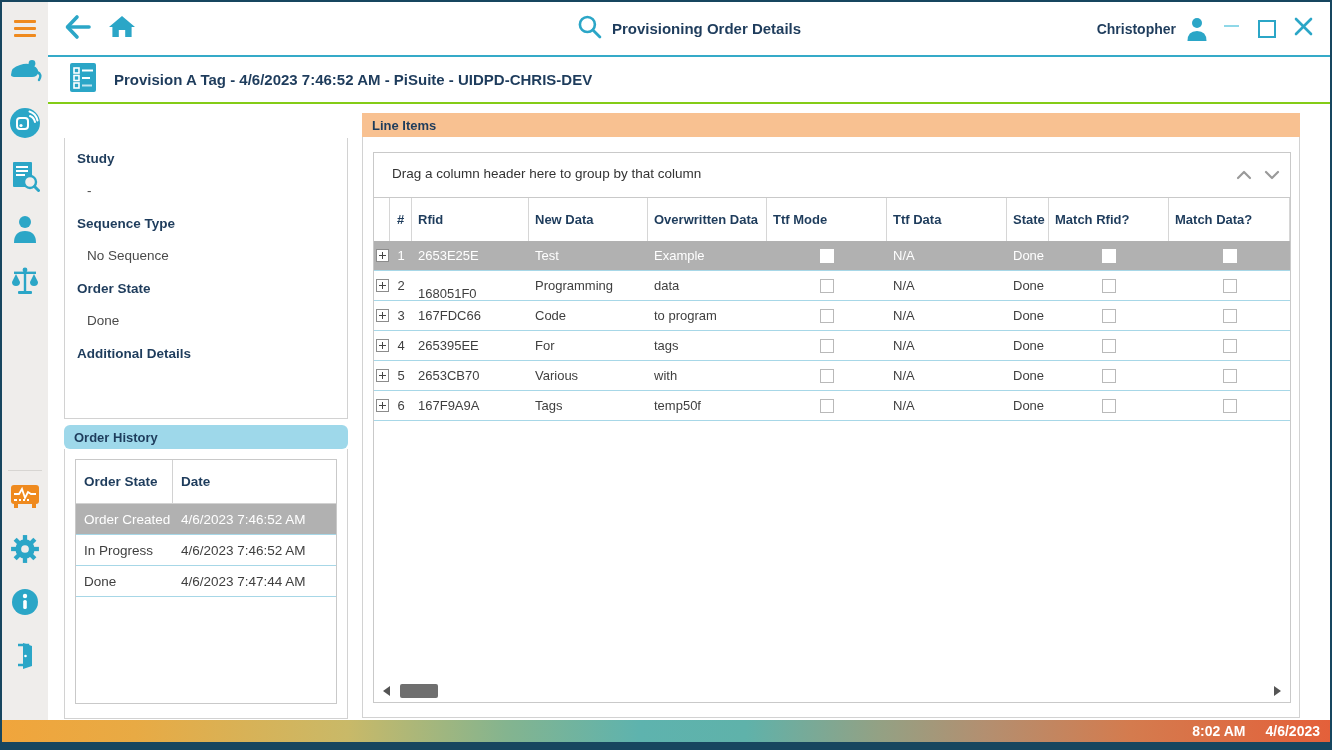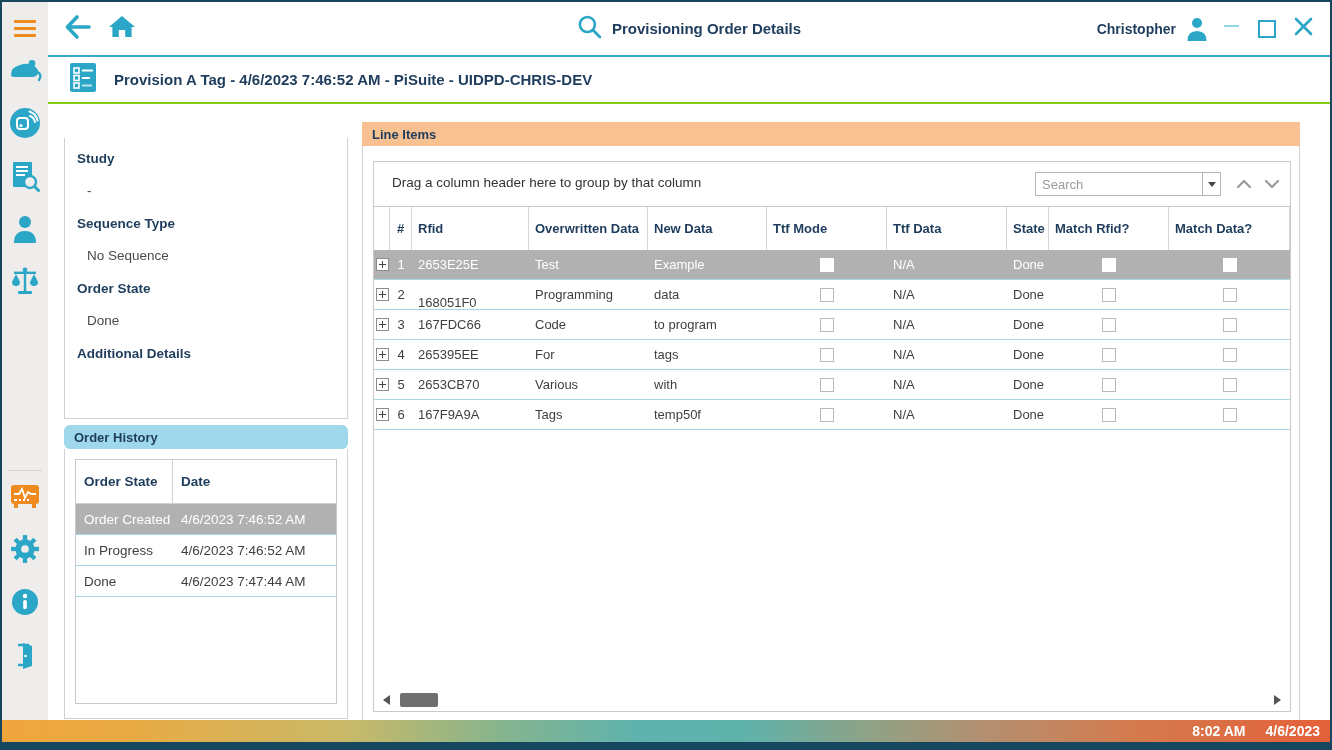--- a/index.html
+++ b/index.html
@@ -45,21 +45,21 @@
   .hheader{display:flex;height:43px;border-bottom:1px solid #d2d2d2;}
   .hhcell{display:flex;align-items:center;padding-left:8px;font-size:13.5px;font-weight:bold;color:#1e3c5c;box-sizing:border-box;}
   .hhcell.c1{width:97px;border-right:1px solid #d2d2d2;}
   .hhcell.c2{flex:1;}
   .hrow{display:flex;height:30px;border-bottom:1px solid #a7d7e7;color:#3f3f3f;background:#fff;}
   .hrow.selected{background:#b1b1b1;color:#fff;}
   .hcell{display:flex;align-items:center;padding-left:8px;font-size:13.5px;box-sizing:border-box;white-space:nowrap;overflow:hidden;}
   .hcell.c1{width:97px;}
   .hcell.c2{flex:1;}
 
-  .lineitems-panel{left:314px;top:18px;width:938px;height:605px;}
+  .lineitems-panel{left:314px;top:9px;width:938px;height:605px;}
   .lineitems-panel .panel-header{background:#f8c191;}
   .grid-box{position:absolute;left:10px;top:15px;width:918px;height:551px;border:1px solid #c9c9c9;box-sizing:border-box;background:#fff;}
   .group-row{position:relative;height:44px;border-bottom:1px solid #c9c9c9;}
   .group-hint{position:absolute;left:18px;top:13px;font-size:13.5px;color:#333;}
   .search-wrap{position:absolute;left:661px;top:10px;display:flex;height:24px;box-sizing:border-box;border:1px solid #b5b5b5;background:#fff;}
   .search-input{border:none;outline:none;width:154px;padding:0 6px;font-size:13px;font-family:"Liberation Sans",sans-serif;color:#333;}
   .search-input::placeholder{color:#9a9a9a;}
   .dd-btn{width:17px;border-left:1px solid #b5b5b5;display:flex;align-items:center;justify-content:center;background:#fff;}
   .dd-caret{width:0;height:0;border-left:4px solid transparent;border-right:4px solid transparent;border-top:5px solid #444;}
   .chev{position:absolute;top:16px;width:20px;height:12px;display:flex;align-items:center;justify-content:center;}
@@ -331,43 +331,37 @@
           </div>
         </div>
       </div>
 
       <div class="panel lineitems-panel">
         <div class="panel-header">Line Items</div>
         <div class="panel-body">
           <div class="grid-box">
             <div class="group-row">
               <span class="group-hint">Drag a column header here to group by that column</span>
-              <span class="search-wrap">
-                <input class="search-input" type="text" placeholder="Search" style="">
-                <span class="dd-btn">
-                    <span class="dd-caret"></span>
-                  </span>
-              </span>
               <span class="chev up">
                 <svg width="16" height="10" viewBox="0 0 16 10">
                     <polyline points="2,8 8,2 14,8" fill="none" stroke="#9a9a9a" stroke-width="2.2" stroke-linecap="round" stroke-linejoin="round"></polyline>
                   </svg>
               </span>
               <span class="chev down">
                 <svg width="16" height="10" viewBox="0 0 16 10">
                     <polyline points="2,2 8,8 14,2" fill="none" stroke="#9a9a9a" stroke-width="2.2" stroke-linecap="round" stroke-linejoin="round"></polyline>
                   </svg>
               </span>
             </div>
             <div class="grid-header" id="grid-header">
                 <div class="ghcell" style="width: 16px;"></div>
                 <div class="ghcell center" style="width: 22px;">#</div>
                 <div class="ghcell" style="width: 117px;">Rfid</div>
+                <div class="ghcell" style="width: 119px;">New Data</div>
                 <div class="ghcell" style="width: 119px;">Overwritten Data</div>
-                <div class="ghcell" style="width: 119px;">New Data</div>
                 <div class="ghcell" style="width: 120px;">Ttf Mode</div>
                 <div class="ghcell" style="width: 120px;">Ttf Data</div>
                 <div class="ghcell" style="width: 42px;">State</div>
                 <div class="ghcell" style="width: 120px;">Match Rfid?</div>
                 <div class="ghcell" style="width: 121px;">Match Data?</div>
               </div>
             <div id="grid-body">
                 <div class="grow selected">
                   <div class="gcell center" style="width: 16px;">
                     <span class="expand-box"></span>

